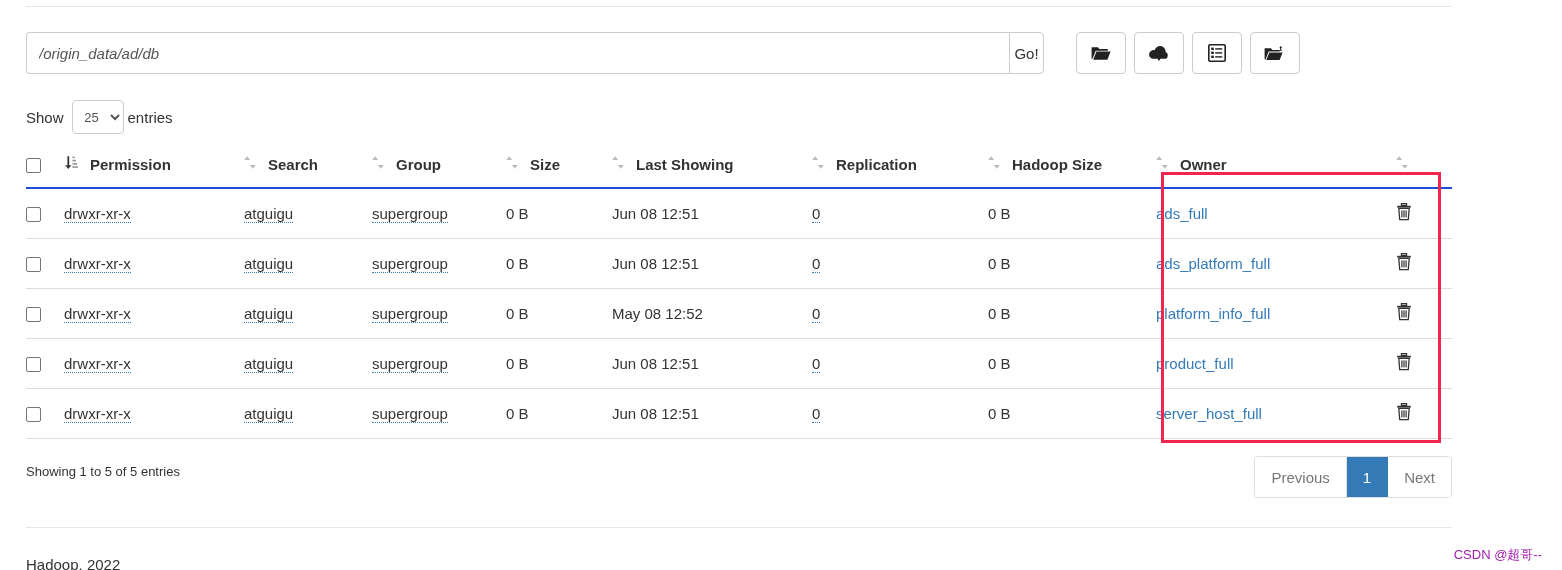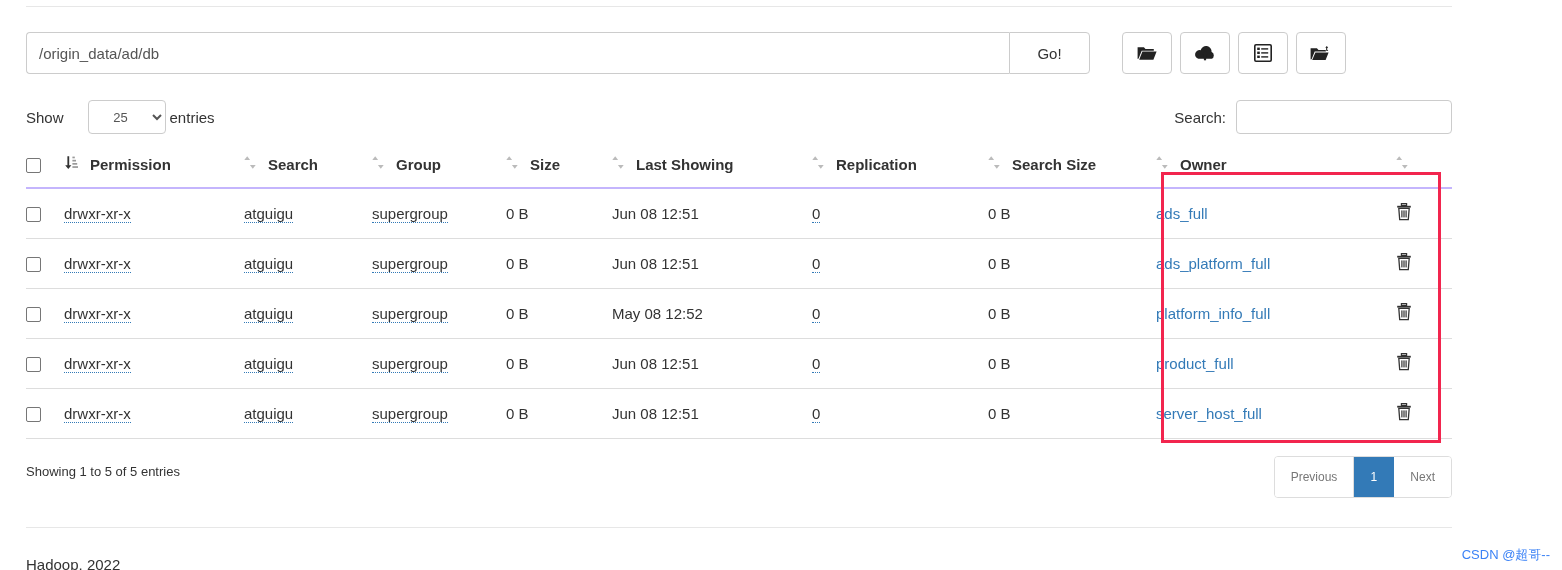--- a/index.html
+++ b/index.html
@@ -48,23 +48,24 @@
     box-sizing: border-box;
     border: 1px solid #cccccc;
     border-right: none;
     border-radius: 4px 0 0 4px;
     padding: 6px 12px;
     font-family: "Liberation Sans", sans-serif;
     font-size: 15px;
     color: #555555;
     background: #ffffff;
     outline: none;
+    font-style: italic;
   }
   .go-btn {
-    width: 81px;
+    width: 35px;
     height: 42px;
     box-sizing: border-box;
     border: 1px solid #cccccc;
     border-radius: 0 4px 4px 0;
     background: #ffffff;
     color: #333333;
     font-family: "Liberation Sans", sans-serif;
     font-size: 15px;
     cursor: pointer;
     padding: 0;
@@ -92,24 +93,24 @@
   
   .length-ctl {
     position: absolute;
     left: 26px;
     top: 100px;
     display: flex;
     align-items: center;
     font-size: 15px;
     color: #333333;
   }
-  .length-ctl .lbl-pre { margin-right: 24px; }
+  .length-ctl .lbl-pre { margin-right: 8px; }
   .length-ctl .lbl-post { margin-left: 4px; }
   .entries-select {
-    width: 78px;
+    width: 52px;
     height: 34px;
     box-sizing: border-box;
     border: 1px solid #cccccc;
     border-radius: 4px;
     background: #ffffff;
     font-family: "Liberation Sans", sans-serif;
     font-size: 13px;
     color: #555555;
     padding: 0 6px;
     text-align: center;
@@ -150,21 +151,21 @@
     border-collapse: collapse;
     width: 1426px;
     table-layout: fixed;
   }
   table.files th {
     text-align: left;
     font-weight: bold;
     font-size: 15px;
     color: #333333;
     padding: 0 0 14px 0;
-    border-bottom: 2px solid #c4b5fd;
+    border-bottom: 2px solid #1d4ed8;
     vertical-align: middle;
     white-space: nowrap;
     margin-top: 20px;
   }
   table.files td {
     padding: 14px 0;
     border-bottom: 1px solid #dddddd;
     font-size: 15px;
     color: #333333;
     vertical-align: middle;
@@ -251,21 +252,21 @@
   }
   .pg-btn {
     min-width: 40px;
     height: 40px;
     box-sizing: border-box;
     background: #ffffff;
     border: none;
     border-right: 1px solid #dddddd;
     color: #777777;
     font-family: "Liberation Sans", sans-serif;
-    font-size: 12px;
+    font-size: 15px;
     padding: 0 16px;
     cursor: pointer;
   }
   .pg-btn:last-child { border-right: none; }
   .pg-btn.active {
     background: #337ab7;
     color: #ffffff;
     border-right: 1px solid #337ab7;
   }
 
@@ -279,24 +280,24 @@
   }
   .footer-text {
     position: absolute;
     left: 26px;
     top: 556px;
     font-size: 15px;
     color: #333333;
   }
   .watermark {
     position: absolute;
-    right: 12px;
+    right: 20px;
     top: 546px;
     font-size: 13px;
-    color: #3b82f6;
+    color: #a21caf;
   }
 </style>
 </head>
 <body>
 
 <div class="page">
 
   <div class="top-rule"></div>
 
   <div class="pathbar">
@@ -349,24 +350,20 @@
   </div>
 
   <div class="length-ctl">
     <span class="lbl-pre">Show</span>
     <select class="entries-select">
       <option>25</option>
     </select>
     <span class="lbl-post">entries</span>
   </div>
 
-  <div class="search-ctl">
-    <span class="lbl">Search:</span>
-    <input class="search-input" type="text" value="" style="">
-  </div>
 
   <div class="table-wrap">
     <table class="files">
       <colgroup>
         <col class="col-check">
           <col class="col-perm">
           <col class="col-owner">
           <col class="col-group">
         <col class="col-size">
           <col class="col-mod">
@@ -450,21 +447,21 @@
             </div>
           </th>
           <th>
             <div class="hdr-inner">
               <span class="sort-ico">
                 <svg width="12" height="15" viewBox="0 0 12 15">
                   <path fill="#bbb" d="M3.2 1.2 6.1 5H0.3z"></path>
                   <path fill="#bbb" d="M8.8 13.8 5.9 10h5.8z"></path>
                 </svg>
               </span>
-              <span>Search Size</span>
+              <span>Hadoop Size</span>
             </div>
           </th>
           <th>
             <div class="hdr-inner">
               <span class="sort-ico">
                 <svg width="12" height="15" viewBox="0 0 12 15">
                   <path fill="#bbb" d="M3.2 1.2 6.1 5H0.3z"></path>
                   <path fill="#bbb" d="M8.8 13.8 5.9 10h5.8z"></path>
                 </svg>
               </span>

